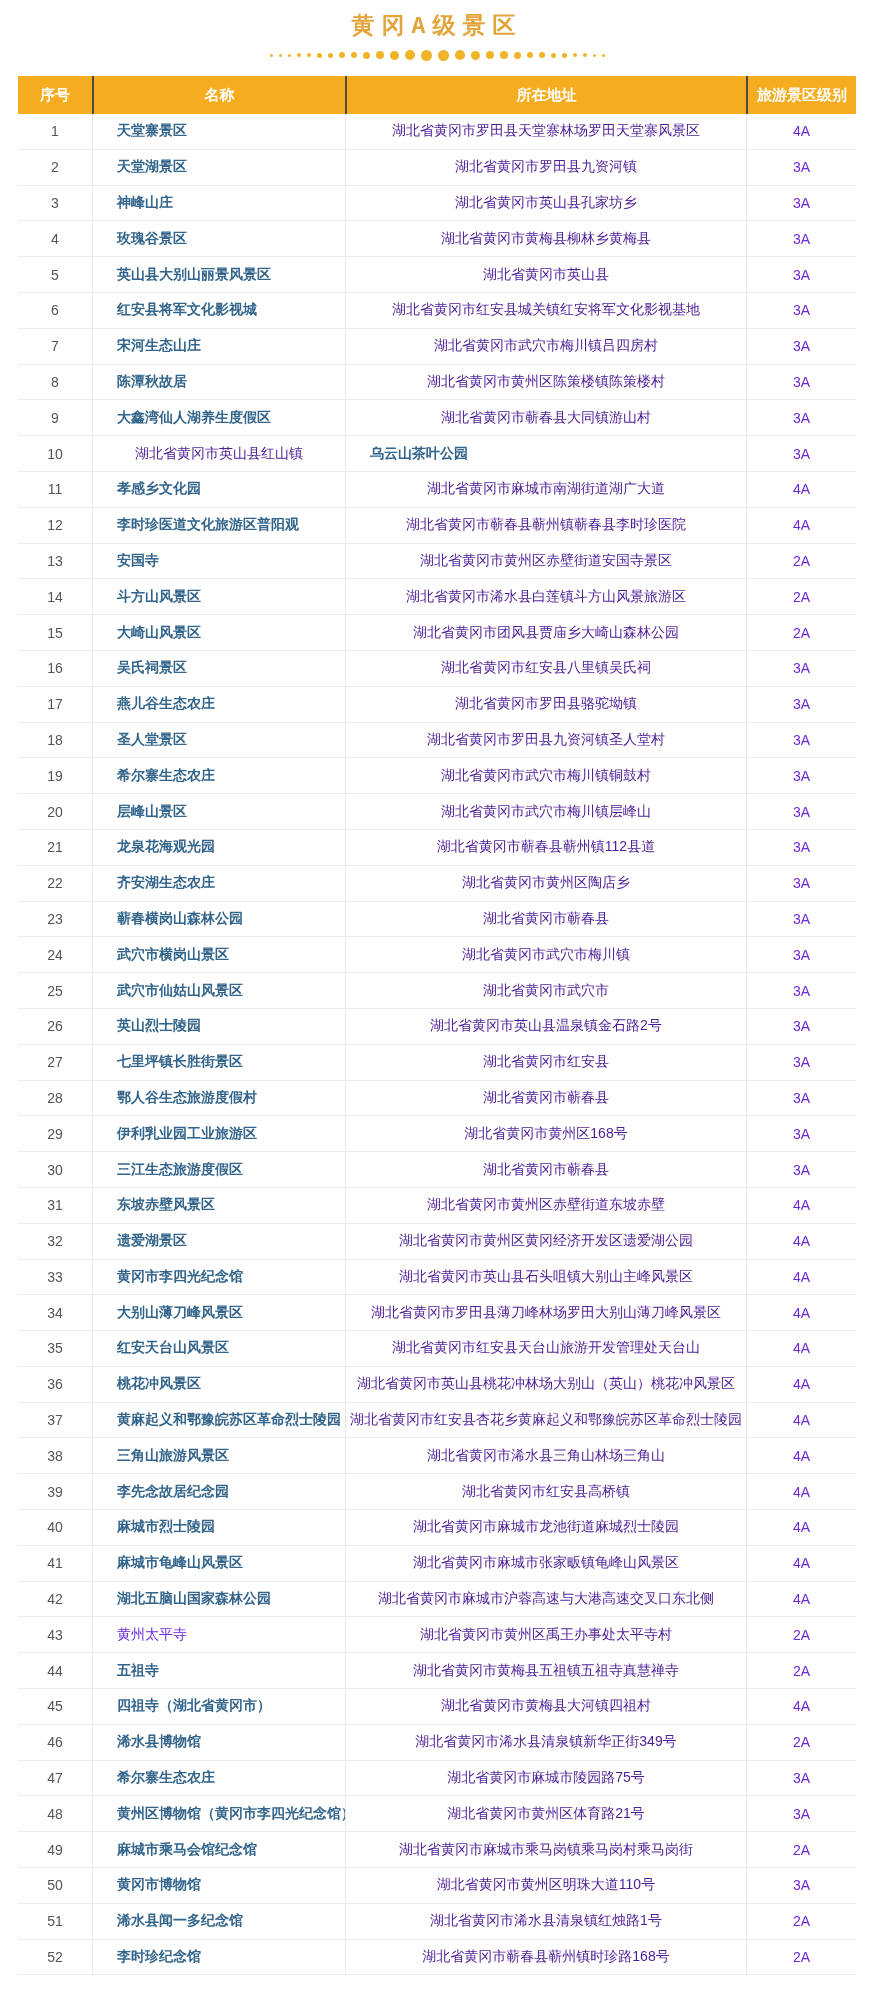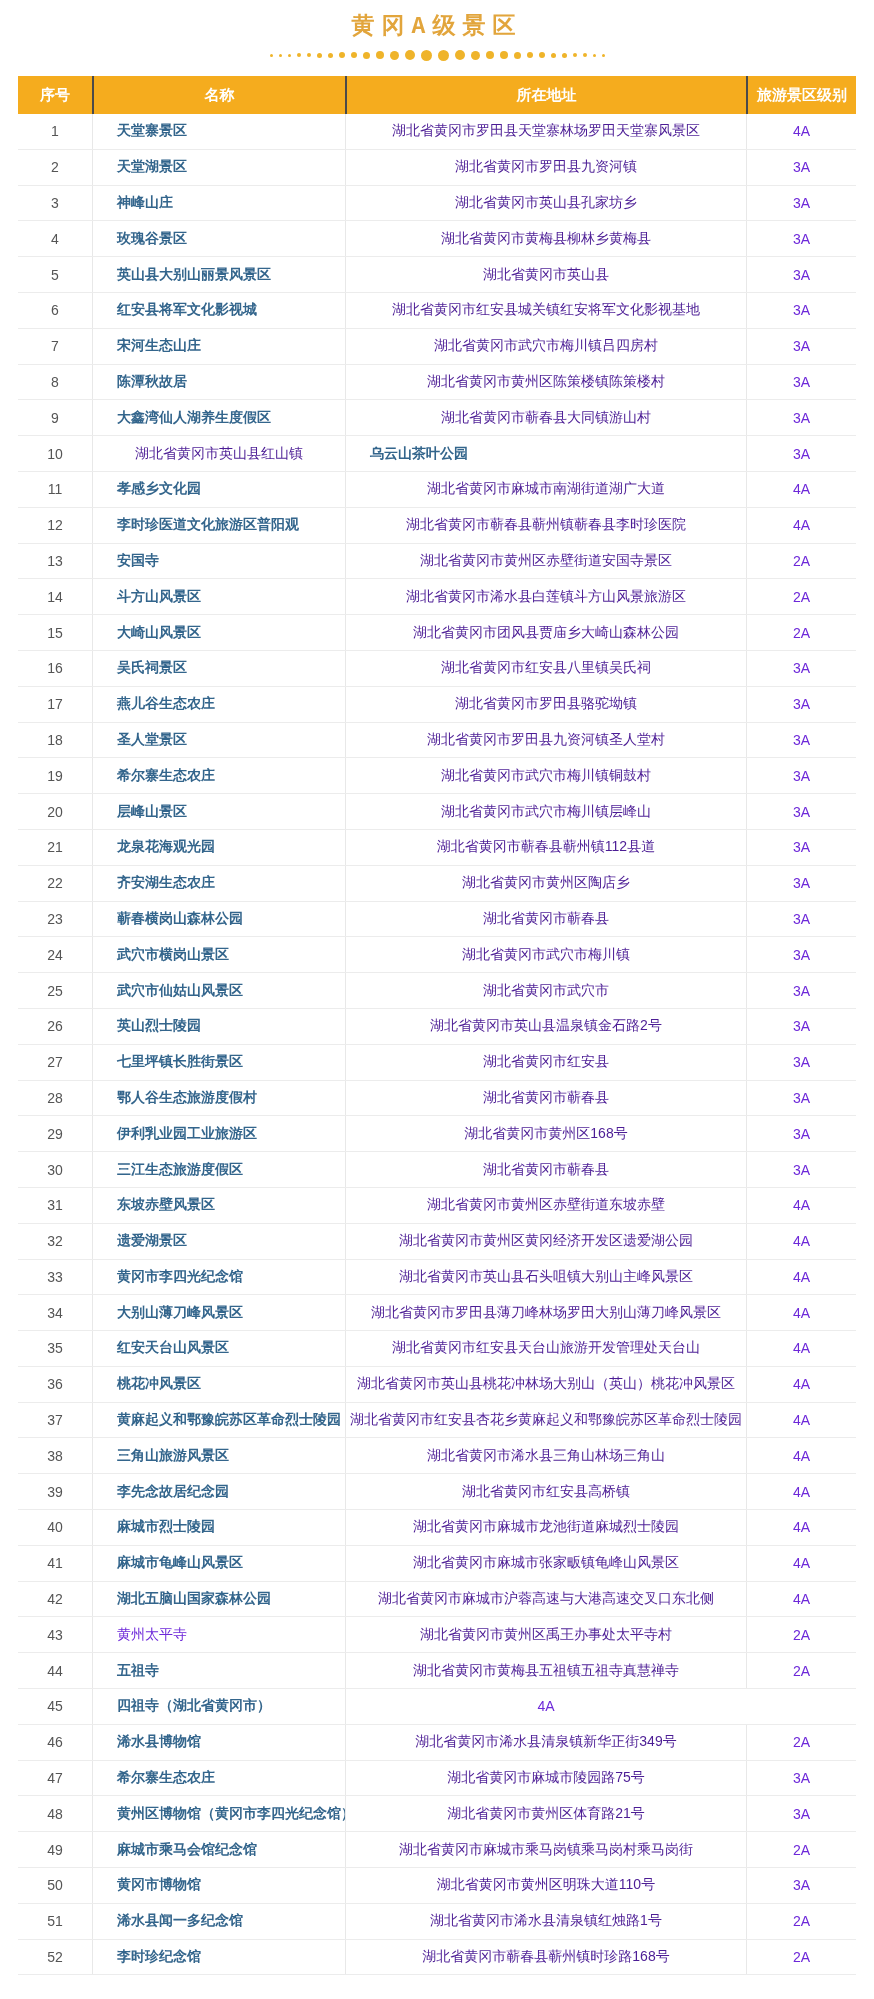--- a/index.html
+++ b/index.html
@@ -543,20 +543,21 @@
     </div>
     <div class="cell addr">湖北省黄冈市黄梅县五祖镇五祖寺真慧禅寺</div>
     <div class="cell level">2A</div>
   </div>
 
   <div class="row">
     <div class="cell idx">45</div>
     <div class="cell name">
       <span class="nm">四祖寺（湖北省黄冈市）</span>
     </div>
+    <div class="cell addr">湖北省黄冈市黄梅县大河镇四祖村</div>
     <div class="cell level">4A</div>
   </div>
 
   <div class="row">
     <div class="cell idx">46</div>
     <div class="cell name">
       <span class="nm">浠水县博物馆</span>
     </div>
     <div class="cell addr">湖北省黄冈市浠水县清泉镇新华正街349号</div>
     <div class="cell level">2A</div>

